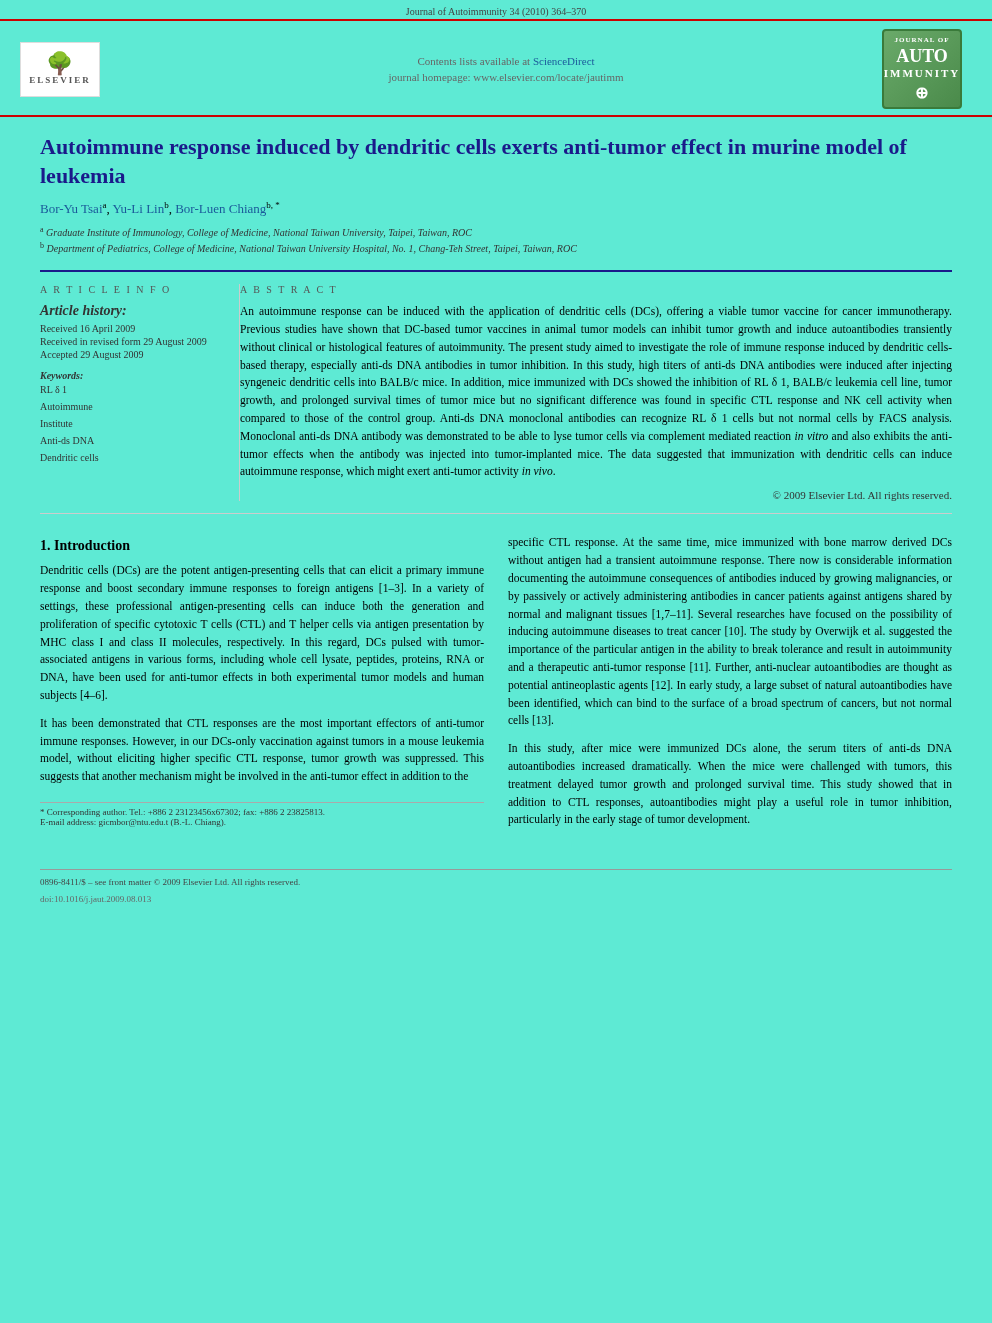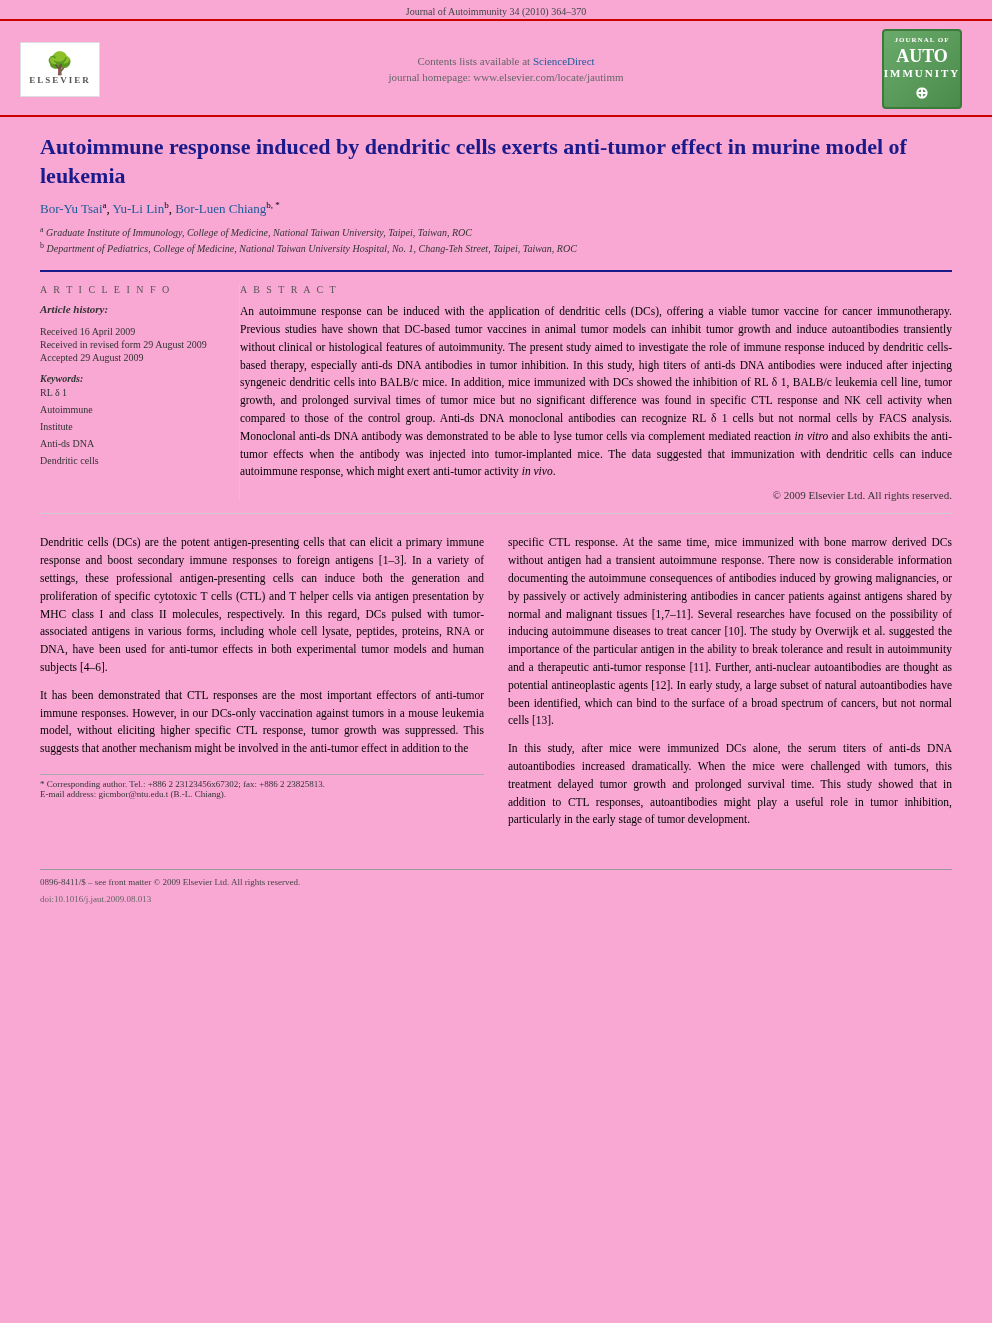--- a/index.html
+++ b/index.html
@@ -7,21 +7,21 @@
       font-family: "Times New Roman", Times, serif;
       font-size: 13px;
       background: #fff;
       color: #000;
       width: 992px;
       min-height: 1323px;
     }
     .page {
       width: 992px;
       min-height: 1323px;
-      background: #f9a8d4;
+      background: #5eead4;
       padding: 0;
     }
     
     .journal-header-top {
       text-align: center;
       font-size: 10px;
       color: #444;
       padding: 6px 0 2px 0;
       border-bottom: none;
     }
@@ -156,26 +156,26 @@
     }
     .section-heading {
       font-size: 10px;
       letter-spacing: 2px;
       color: #555;
       text-transform: uppercase;
       font-weight: normal;
       margin-bottom: 8px;
     }
     .info-label {
-      font-size: 11px;
+      font-size: 14px;
       font-style: italic;
       color: #333;
       font-weight: bold;
       margin-top: 8px;
-      margin-bottom: 11px;
+      margin-bottom: 4px;
     }
     .info-value {
       font-size: 10px;
       color: #333;
       margin-bottom: 2px;
     }
     .keywords-title {
       font-size: 10px;
       font-style: italic;
       font-weight: bold;
@@ -329,20 +329,23 @@
         <div class="abstract-text">
           An autoimmune response can be induced with the application of dendritic cells (DCs), offering a viable tumor vaccine for cancer immunotherapy. Previous studies have shown that DC-based tumor vaccines in animal tumor models can inhibit tumor growth and induce autoantibodies transiently without clinical or histological features of autoimmunity. The present study aimed to investigate the role of immune response induced by dendritic cells-based therapy, especially anti-ds DNA antibodies in tumor inhibition. In this study, high titers of anti-ds DNA antibodies were induced after injecting syngeneic dendritic cells into BALB/c mice. In addition, mice immunized with DCs showed the inhibition of RL δ 1, BALB/c leukemia cell line, tumor growth, and prolonged survival times of tumor mice but no significant difference was found in specific CTL response and NK cell activity when compared to those of the control group. Anti-ds DNA monoclonal antibodies can recognize RL δ 1 cells but not normal cells by FACS analysis. Monoclonal anti-ds DNA antibody was demonstrated to be able to lyse tumor cells via complement mediated reaction <em>in vitro</em> and also exhibits the anti-tumor effects when the antibody was injected into tumor-implanted mice. The data suggested that immunization with dendritic cells can induce autoimmune response, which might exert anti-tumor activity <em>in vivo</em>.
         </div>
         <div class="copyright">© 2009 Elsevier Ltd. All rights reserved.</div>
       </div>
     </div>
 
     <div class="body-section">
 
       <div class="body-col">
+        <div class="section-title">
+          <span>1.</span> <span>Introduction</span>
+        </div>
         <div class="body-text">
           Dendritic cells (DCs) are the potent antigen-presenting cells that can elicit a primary immune response and boost secondary immune responses to foreign antigens [1–3]. In a variety of settings, these professional antigen-presenting cells can induce both the generation and proliferation of specific cytotoxic T cells (CTL) and T helper cells via antigen presentation by MHC class I and class II molecules, respectively. In this regard, DCs pulsed with tumor-associated antigens in various forms, including whole cell lysate, peptides, proteins, RNA or DNA, have been used for anti-tumor effects in both experimental tumor models and human subjects [4–6].
         </div>
         <div class="body-text">
           It has been demonstrated that CTL responses are the most important effectors of anti-tumor immune responses. However, in our DCs-only vaccination against tumors in a mouse leukemia model, without eliciting higher specific CTL response, tumor growth was suppressed. This suggests that another mechanism might be involved in the anti-tumor effect in addition to the
         </div>
 
         <div class="corresponding-note">
           <span>* Corresponding author. Tel.: +886 2 23123456x67302; fax: +886 2 23825813.</span><br>
           <span>E-mail address:</span>

